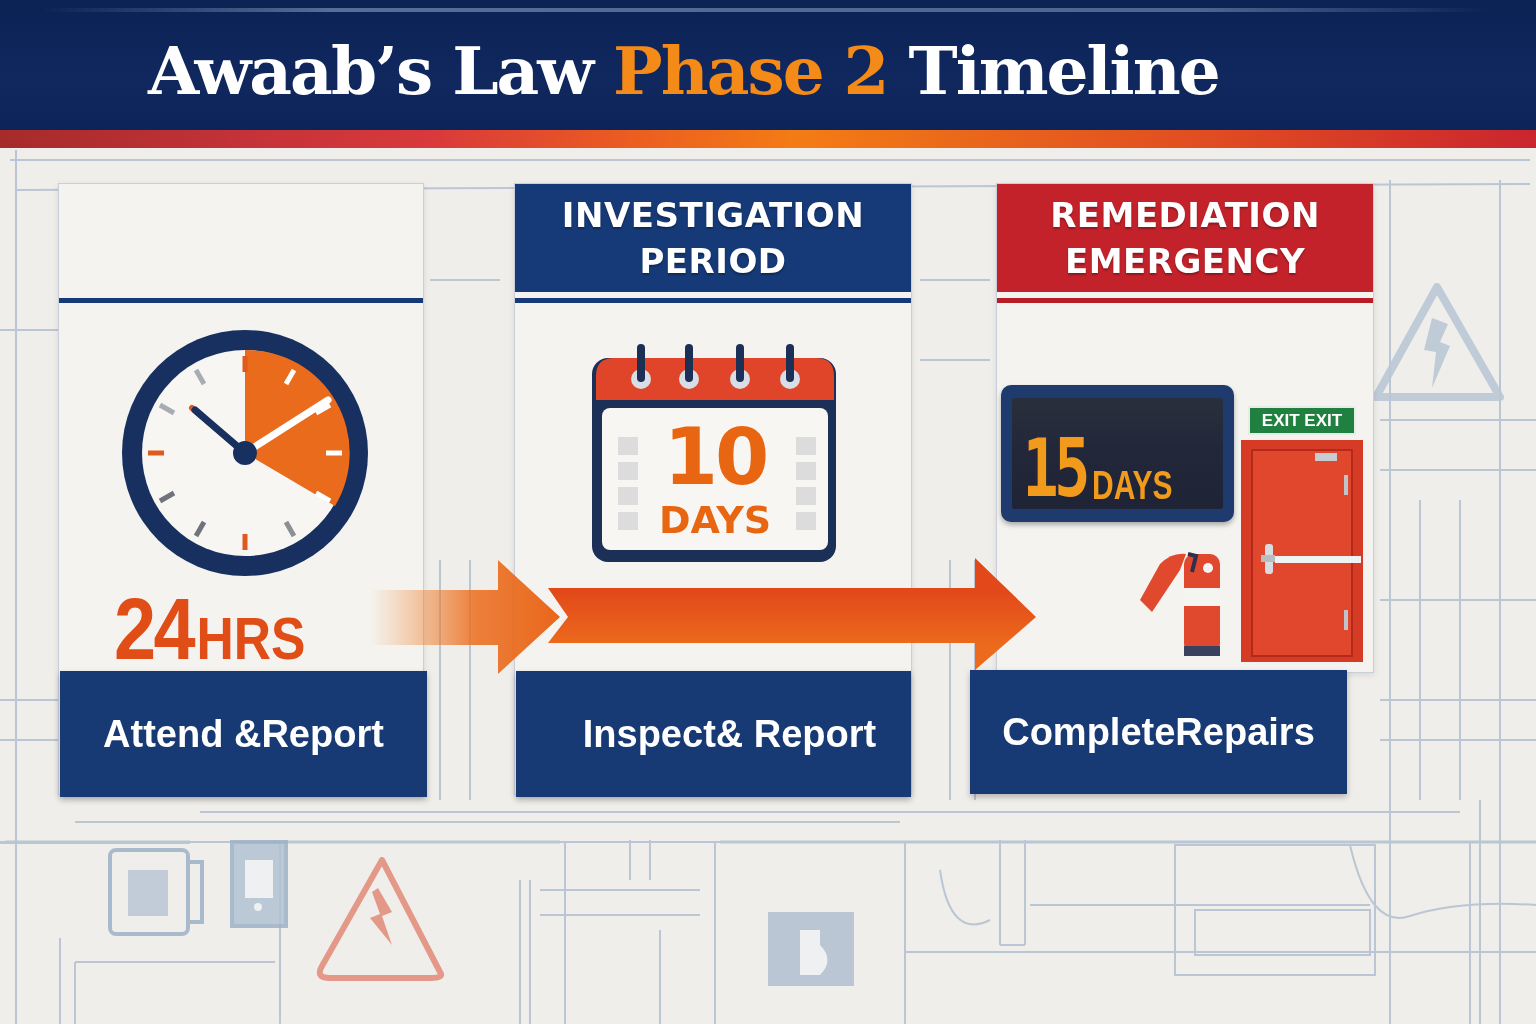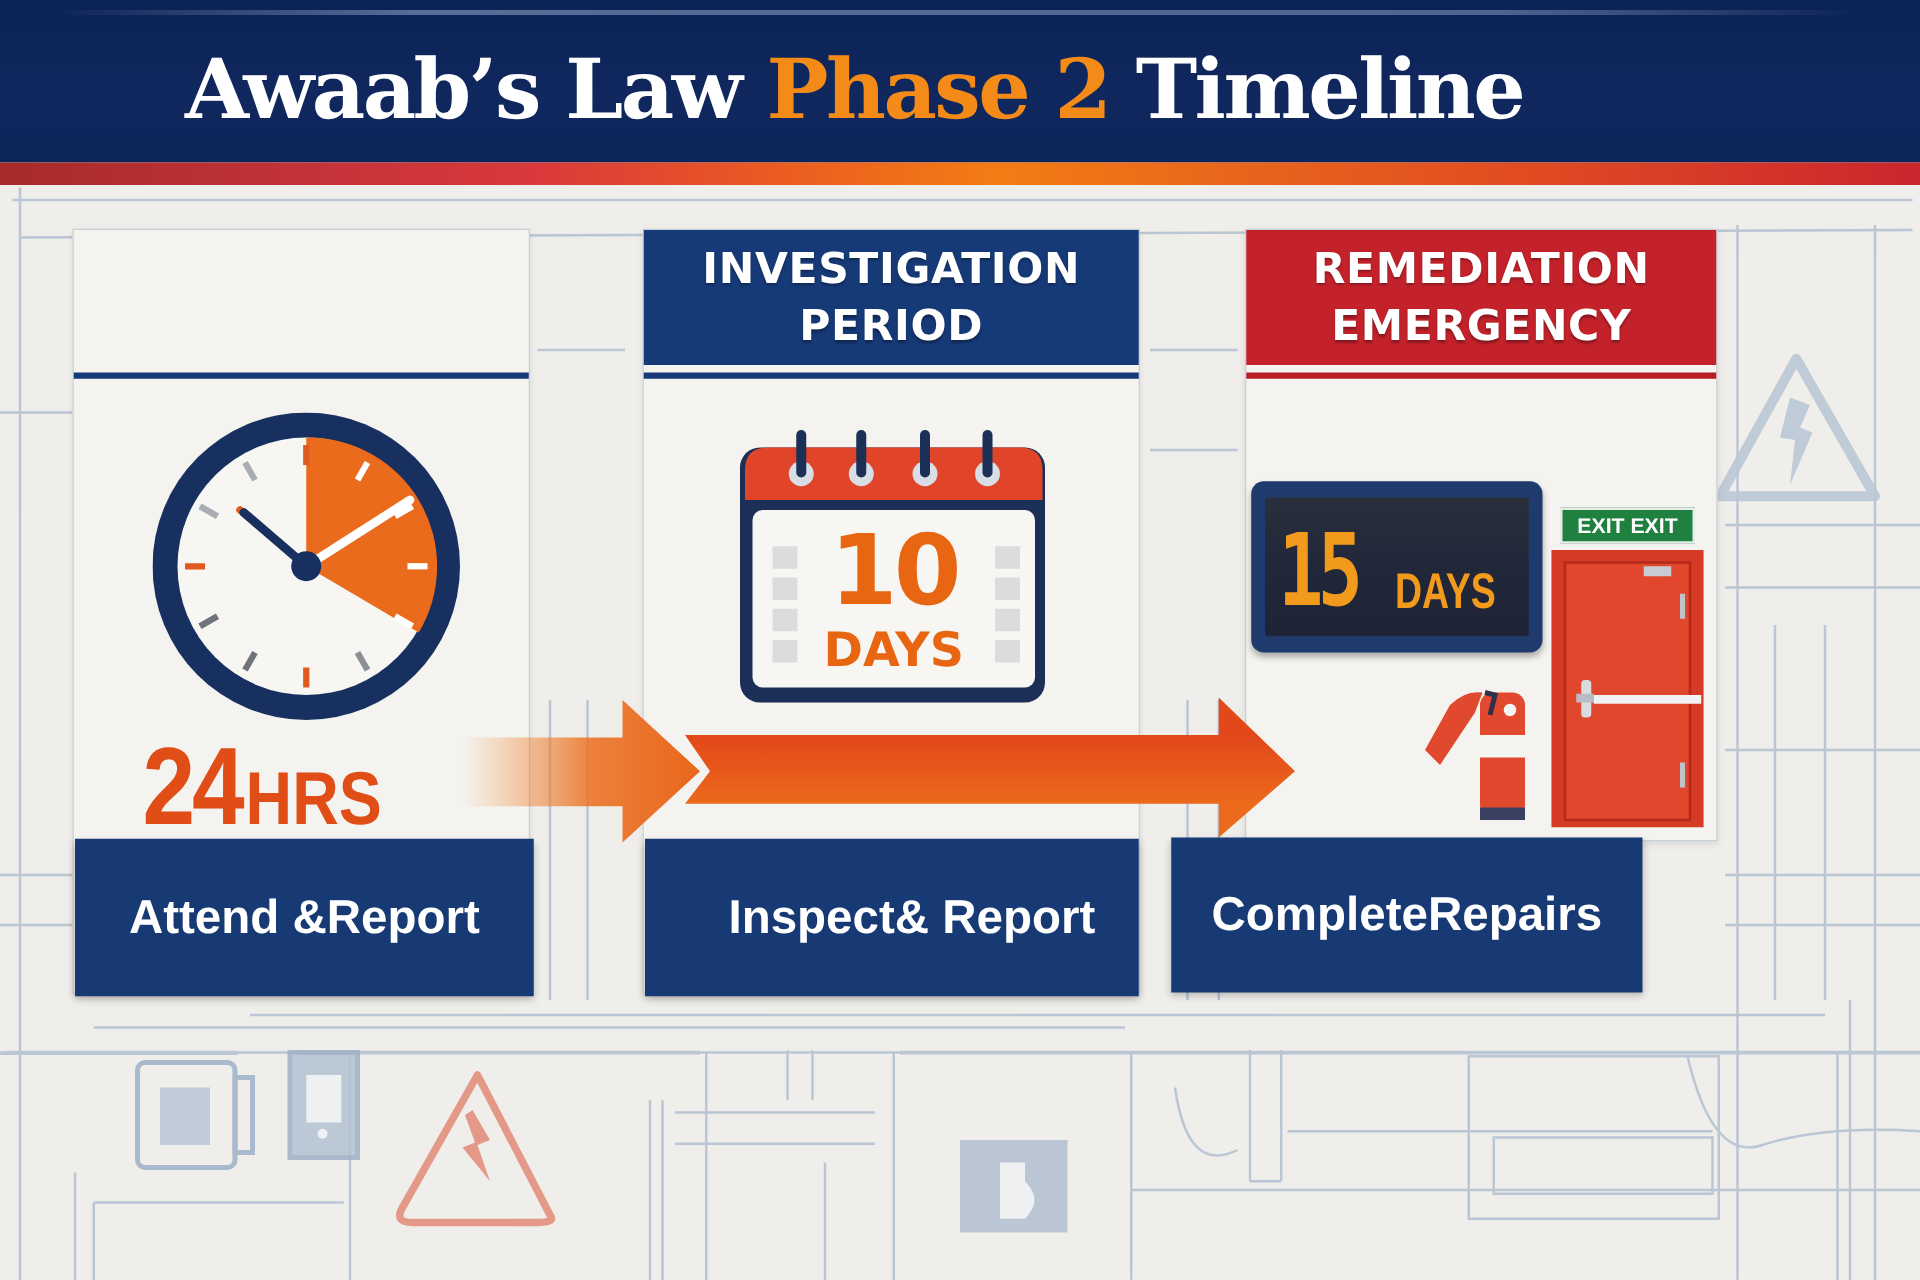--- a/index.html
+++ b/index.html
@@ -71,22 +71,21 @@
   
   .led {
     position: absolute; left: 1001px; top: 385px; width: 233px; height: 137px;
     background: #1f3a6d; border-radius: 10px;
     box-shadow: 0 3px 5px rgba(0,0,0,0.3);
   }
   .led .screen {
     position: absolute; left: 11px; top: 13px; right: 11px; bottom: 13px;
     background: linear-gradient(180deg, #2a2f3c 0%, #22283a 45%, #1e2436 100%);
     border-radius: 2px;
-    display: flex; align-items: flex-end; justify-content: space-between;
-    padding-bottom: 12px;
+    display: flex; align-items: flex-end; justify-content: flex-start;
   }
   .led .num {
     color: #f29a1c; font-family: "DejaVu Sans Mono", monospace; font-weight: bold;
     font-size: 80px; line-height: 80px; letter-spacing: -6px;
     transform: scaleX(0.75); transform-origin: center bottom;
   }
   .led .unit {
     color: #f29a1c; font-family: "Liberation Sans", sans-serif; font-weight: bold;
     font-size: 40px; line-height: 40px; margin-left: -4px; margin-bottom: 4px;
     transform: scaleX(0.75); transform-origin: left bottom;
@@ -324,16 +323,16 @@
 </svg>
 
 <div class="footer-box" style="left:60px; width:367px;">
   <span>Attend &amp;</span>
   <span>Report</span>
 </div>
 <div class="footer-box" style="left:516px; width:395px;padding-left:32px;">
   <span>Inspect</span>
   <span>&amp; Report</span>
 </div>
-<div class="footer-box" style="left:937px; width:377px; top:670px; height:124px;">
+<div class="footer-box" style="left:970px; width:377px; top:670px; height:124px;">
   <span>Complete</span>
   <span>Repairs</span>
 </div>
 
 </body></html>

